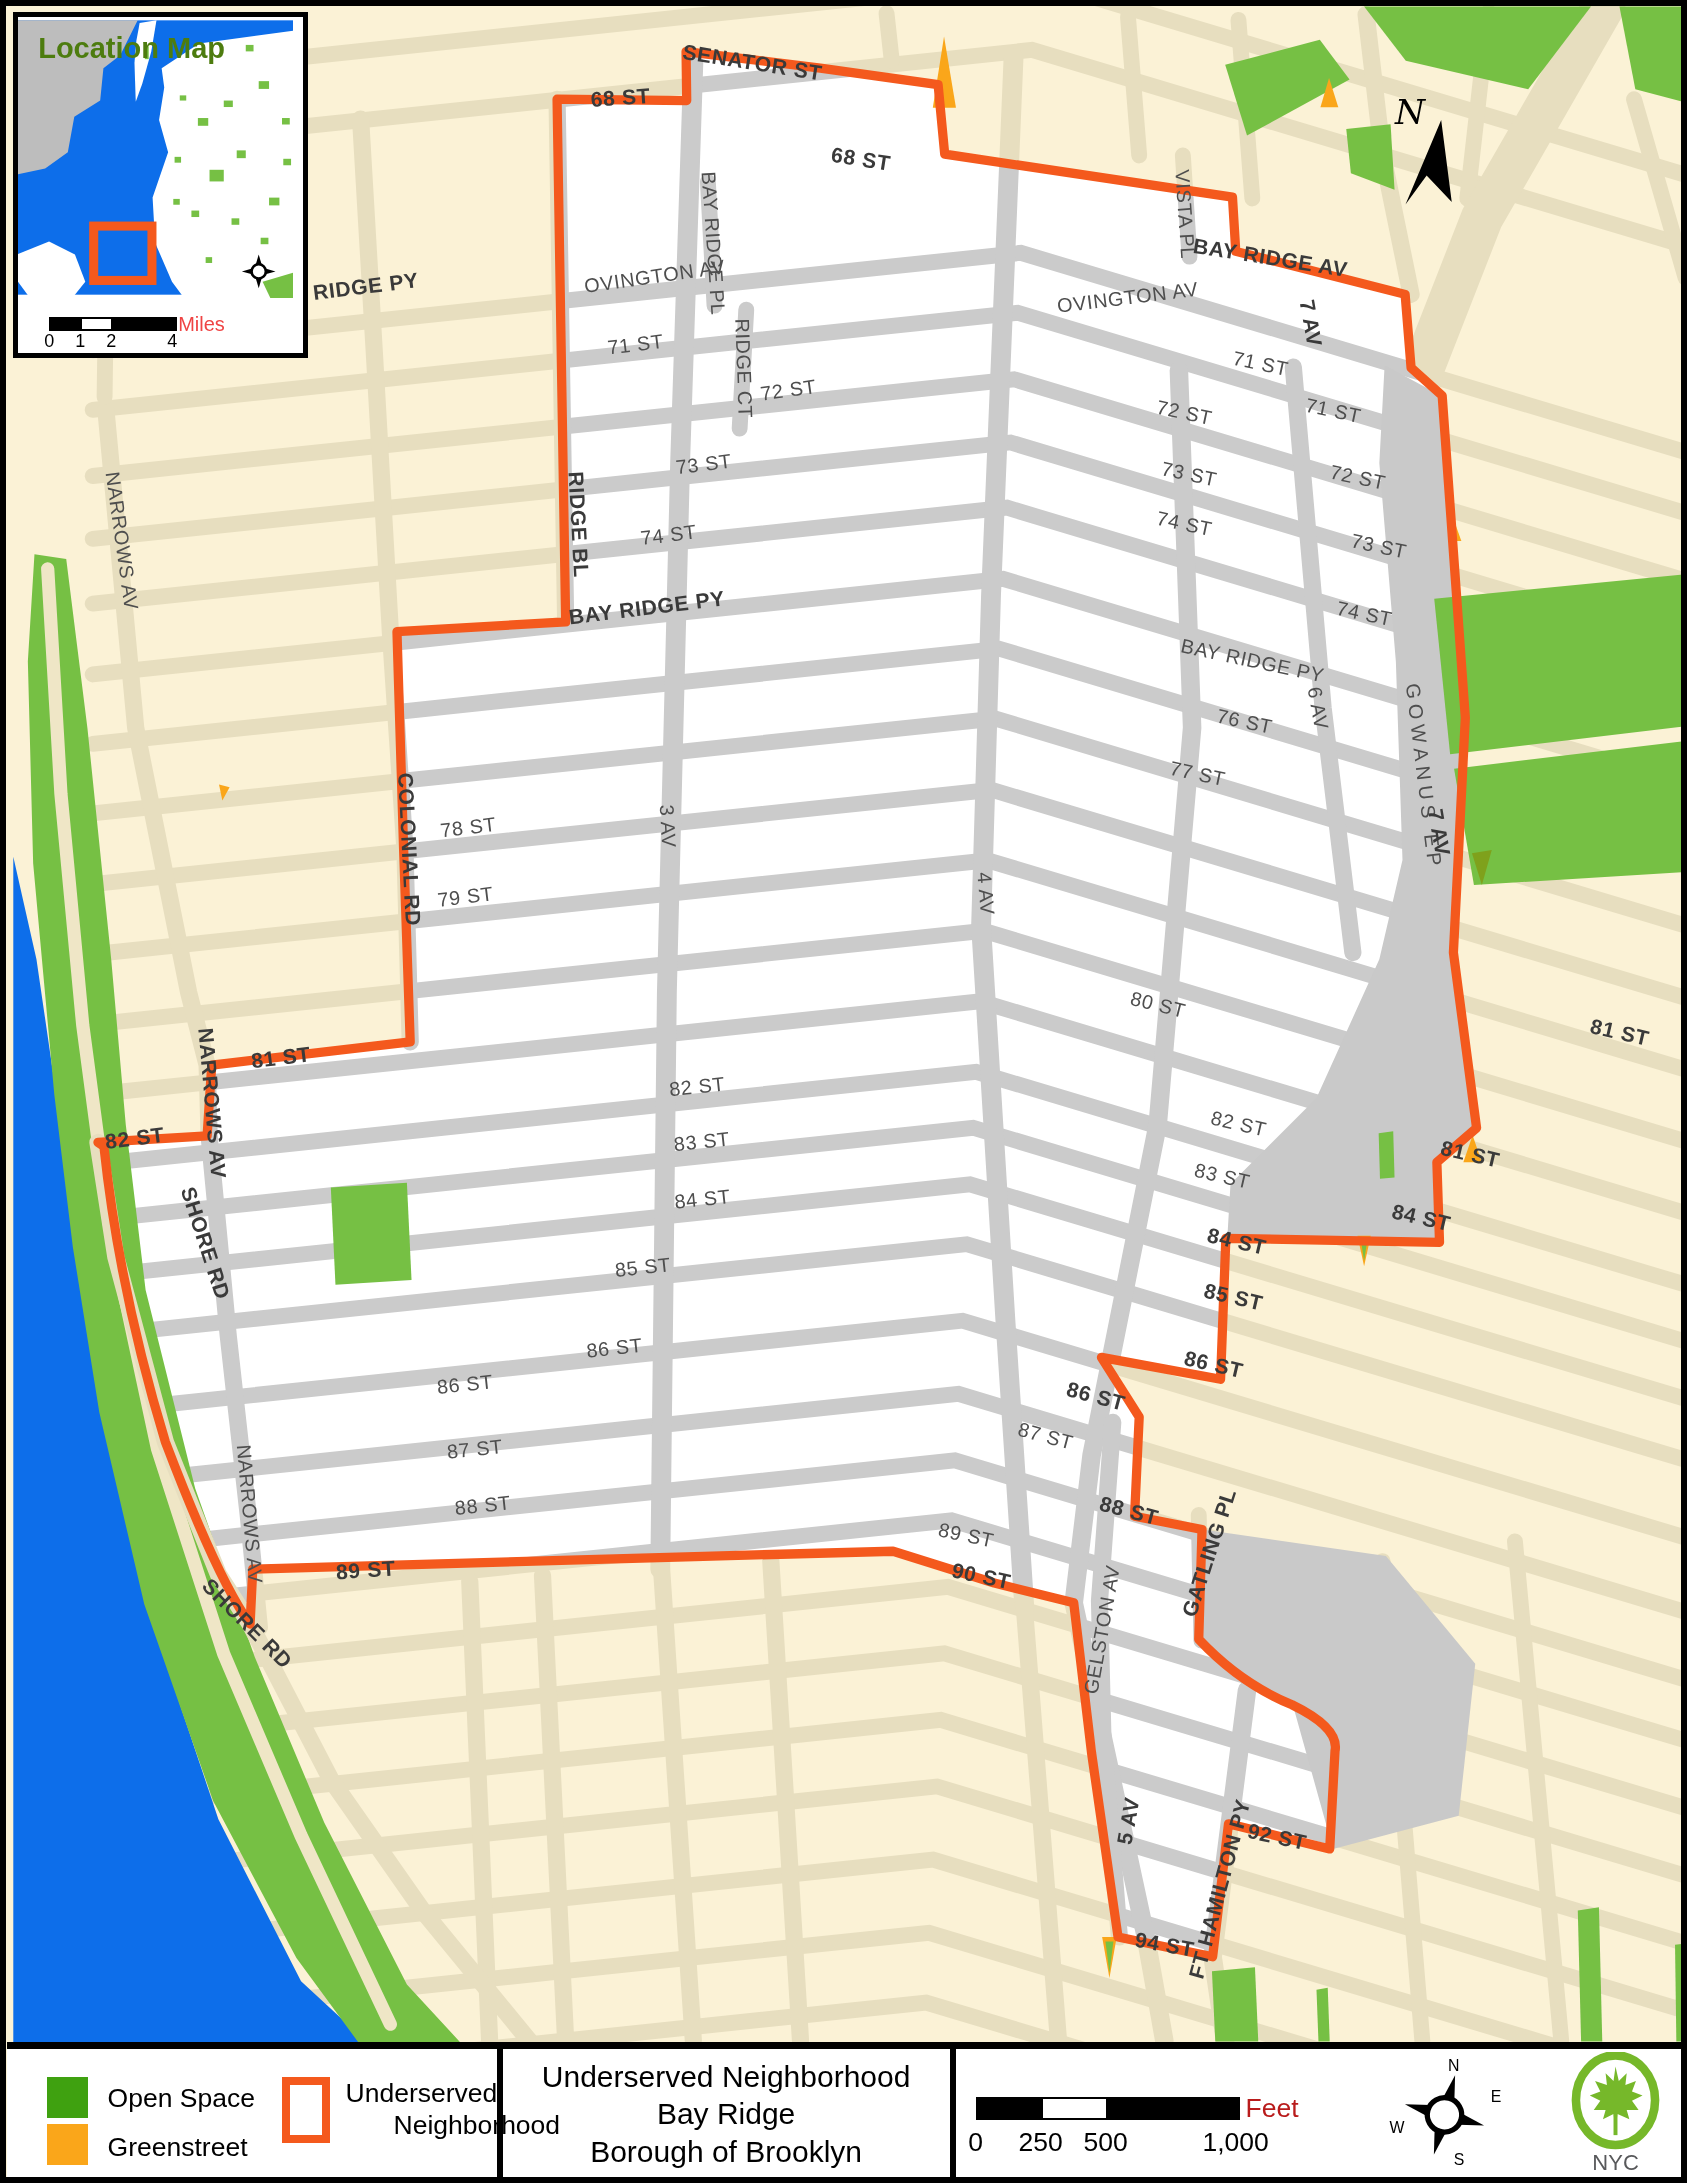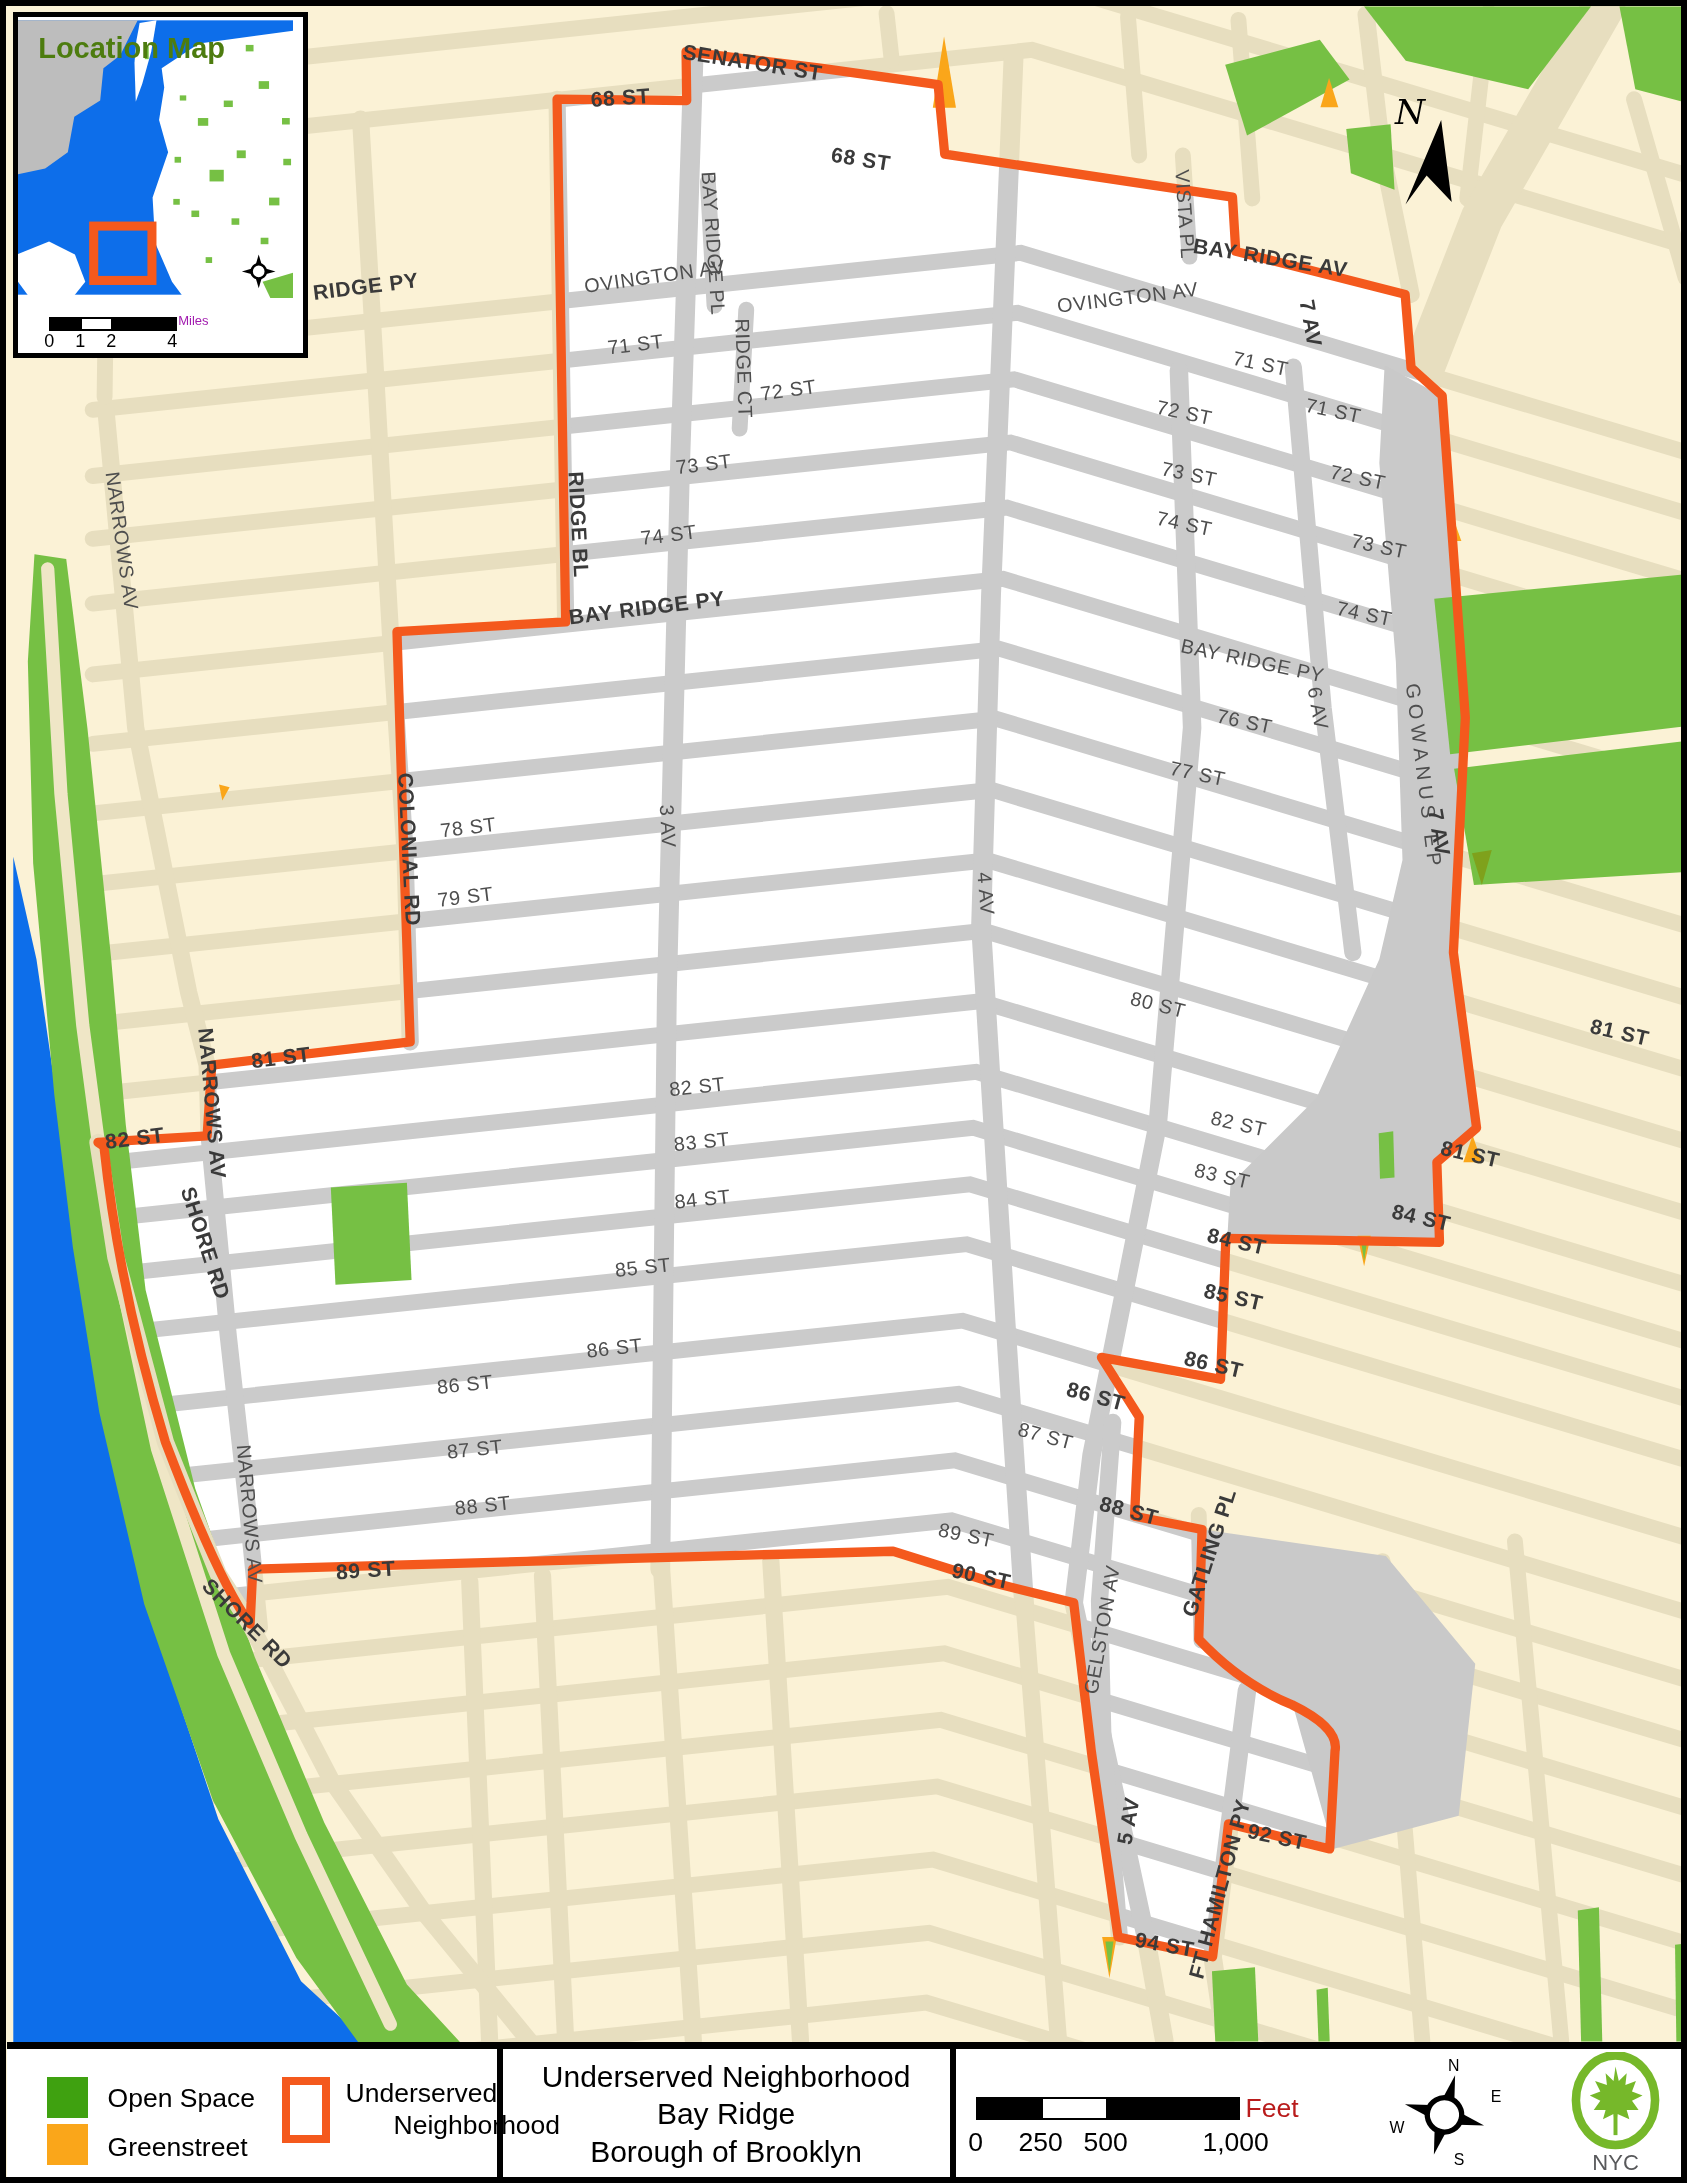--- a/index.html
+++ b/index.html
@@ -10,21 +10,21 @@
   
   #inset{position:absolute;left:13.2px;top:12px;width:285px;height:336px;background:#fff;
          border:5.3px solid #000;z-index:20;}
   #inset-title{position:absolute;left:0;top:14.6px;width:100%;text-align:left;font-weight:bold;
          font-size:29px;color:#4d7c0f;z-index:4;margin-left:20px;}
   #inset-svg{position:absolute;left:0;top:0;z-index:2;}
   #inset-band{position:absolute;left:0;bottom:0;width:100%;height:45px;background:#fff;z-index:3;}
   .ibar{position:absolute;top:9.3px;height:10px;border:2px solid #000;}
   .ibar.black{background:#000;} .ibar.white{background:#fff;}
   .itick{position:absolute;top:22.5px;font-size:18px;color:#000;transform:translateX(-50%);}
-  .iunit{position:absolute;top:5.3px;font-size:13px;color:#a21caf;}
+  .iunit{position:absolute;top:5.3px;font-size:20px;color:#ef4444;}
   
   #north{position:absolute;left:1363px;top:79px;z-index:15;}
   
   #legend-strip{position:absolute;left:6.6px;top:2042px;width:1674px;height:131px;background:#fff;
         border-top:7.3px solid #000;border-bottom:7.3px solid #000;z-index:30;display:flex;}
   .ls-box{position:relative;height:100%;}
   .ls-a{width:490px;}
   .ls-b{width:447px;border-left:6px solid #000;}
   .ls-c{flex:1;border-left:6px solid #000;}
   .swatch{position:absolute;width:41px;height:41px;}

